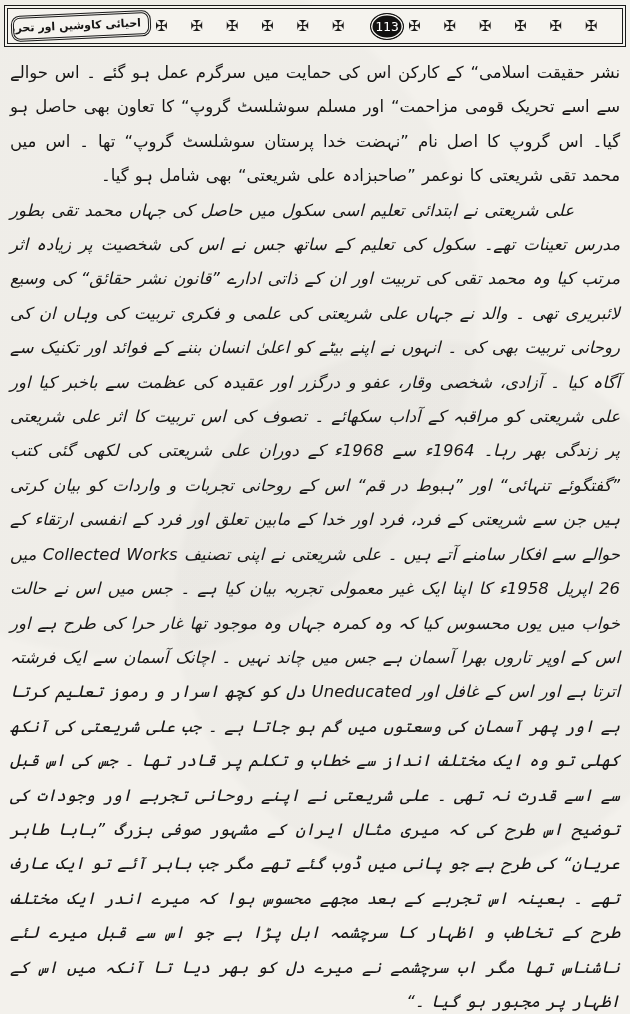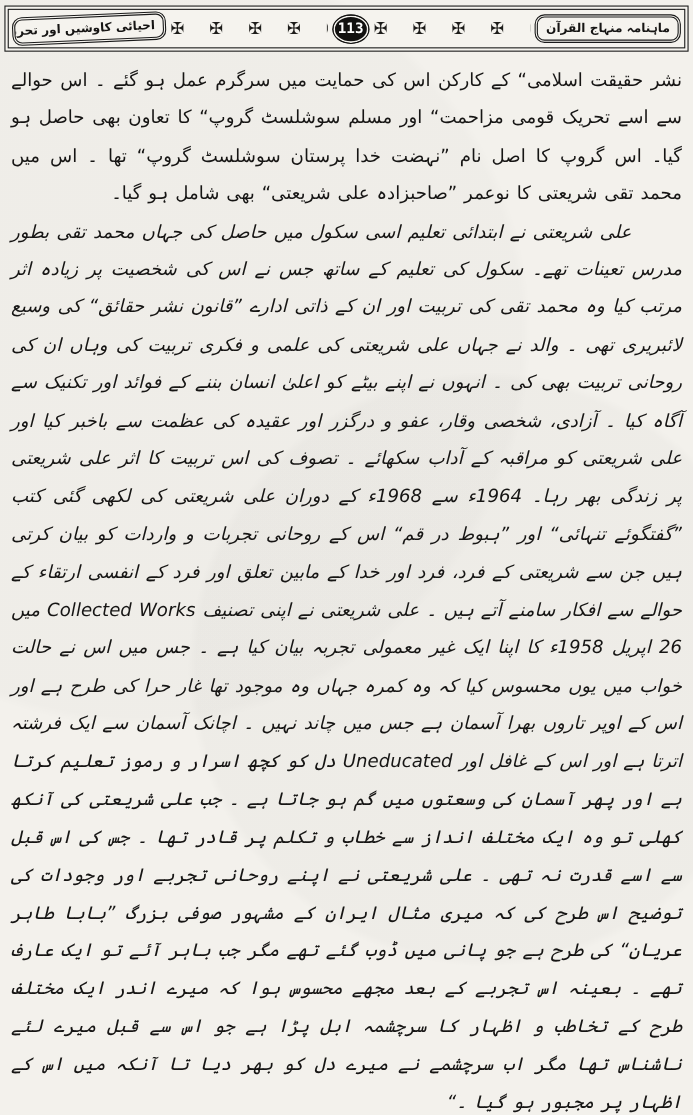--- a/index.html
+++ b/index.html
@@ -64,21 +64,21 @@
     display:inline-block;
     background:#121110;
     color:#fff;
     border:1.5px solid #121110;
     box-shadow:inset 0 0 0 1.5px #f5f3ee;
     border-radius:50%;
     min-width:24px;
     padding:5px 4px;
     text-align:center;
     font-size:13px;
-    font-weight:bold;
+    font-weight:normal;
     font-family:"DejaVu Sans Mono",monospace;
   }
   
   .article{
     direction:rtl;
     unicode-bidi:embed;
     text-align:justify;
     padding:9px 10px 0 10px;
     font-size:16.5px;
     line-height:34.4px;
@@ -93,23 +93,20 @@
 <div class="page">
 
   <div class="header-outer">
     <div class="header-inner">
       <div class="head-label tilt">
         <span>احیائی کاوشیں اور تحریکیں</span>
       </div>
       <div class="ornaments">✠ ✠ ✠ ✠ ✠ ✠ ✠ ✠</div>
       <div class="page-badge">113</div>
       <div class="ornaments">✠ ✠ ✠ ✠ ✠ ✠ ✠ ✠</div>
-      <div class="head-label">
-        <span>ماہنامہ منہاج القرآن</span>
-      </div>
     </div>
   </div>
 
   <div class="article">
     <p>نشر حقیقت اسلامی“ کے کارکن اس کی حمایت میں سرگرم عمل ہو گئے ۔ اس حوالے سے اسے تحریک قومی مزاحمت“ اور مسلم سوشلسٹ گروپ“ کا تعاون بھی حاصل ہو گیا۔ اس گروپ کا اصل نام ”نہضت خدا پرستان سوشلسٹ گروپ“ تھا ۔ اس میں محمد تقی شریعتی کا نوعمر ”صاحبزادہ علی شریعتی“ بھی شامل ہو گیا۔</p>
     <p class="indent">علی شریعتی نے ابتدائی تعلیم اسی سکول میں حاصل کی جہاں محمد تقی بطور مدرس تعینات تھے۔ سکول کی تعلیم کے ساتھ جس نے اس کی شخصیت پر زیادہ اثر مرتب کیا وہ محمد تقی کی تربیت اور ان کے ذاتی ادارے ”قانون نشر حقائق“ کی وسیع لائبریری تھی ۔ والد نے جہاں علی شریعتی کی علمی و فکری تربیت کی وہاں ان کی روحانی تربیت بھی کی ۔ انہوں نے اپنے بیٹے کو اعلیٰ انسان بننے کے فوائد اور تکنیک سے آگاہ کیا ۔ آزادی، شخصی وقار، عفو و درگزر اور عقیدہ کی عظمت سے باخبر کیا اور علی شریعتی کو مراقبہ کے آداب سکھائے ۔ تصوف کی اس تربیت کا اثر علی شریعتی پر زندگی بھر رہا۔ 1964ء سے 1968ء کے دوران علی شریعتی کی لکھی گئی کتب ”گفتگوئے تنہائی“ اور ”ہبوط در قم“ اس کے روحانی تجربات و واردات کو بیان کرتی ہیں جن سے شریعتی کے فرد، فرد اور خدا کے مابین تعلق اور فرد کے انفسی ارتقاء کے حوالے سے افکار سامنے آتے ہیں ۔ علی شریعتی نے اپنی تصنیف Collected Works میں 26 اپریل 1958ء کا اپنا ایک غیر معمولی تجربہ بیان کیا ہے ۔ جس میں اس نے حالت خواب میں یوں محسوس کیا کہ وہ کمرہ جہاں وہ موجود تھا غار حرا کی طرح ہے اور اس کے اوپر تاروں بھرا آسمان ہے جس میں چاند نہیں ۔ اچانک آسمان سے ایک فرشتہ اترتا ہے اور اس کے غافل اور Uneducated دل کو کچھ اسرار و رموز تعلیم کرتا ہے اور پھر آسمان کی وسعتوں میں گم ہو جاتا ہے ۔ جب علی شریعتی کی آنکھ کھلی تو وہ ایک مختلف انداز سے خطاب و تکلم پر قادر تھا ۔ جس کی اس قبل سے اسے قدرت نہ تھی ۔ علی شریعتی نے اپنے روحانی تجربے اور وجودات کی توضیح اس طرح کی کہ میری مثال ایران کے مشہور صوفی بزرگ ”بابا طاہر عریان“ کی طرح ہے جو پانی میں ڈوب گئے تھے مگر جب باہر آئے تو ایک عارف تھے ۔ بعینہ اس تجربے کے بعد مجھے محسوس ہوا کہ میرے اندر ایک مختلف طرح کے تخاطب و اظہار کا سرچشمہ ابل پڑا ہے جو اس سے قبل میرے لئے ناشناس تھا مگر اب سرچشمے نے میرے دل کو بھر دیا تا آنکہ میں اس کے اظہار پر مجبور ہو گیا ۔“</p>
     <p class="indent">شریعتی نے اپنے اس تجربے کو Collecrted Works میں حق الیقین تک رسائی کا زینہ قرار دیا۔ تصوف کی روایت کا شریعتی کی ذات پر گہرا ربط ہی تھا کہ وہ مولانا روم کی مثنویٔ معنوی کا زندگی بھر اسیر رہا ۔</p>
 
   </div>
 

